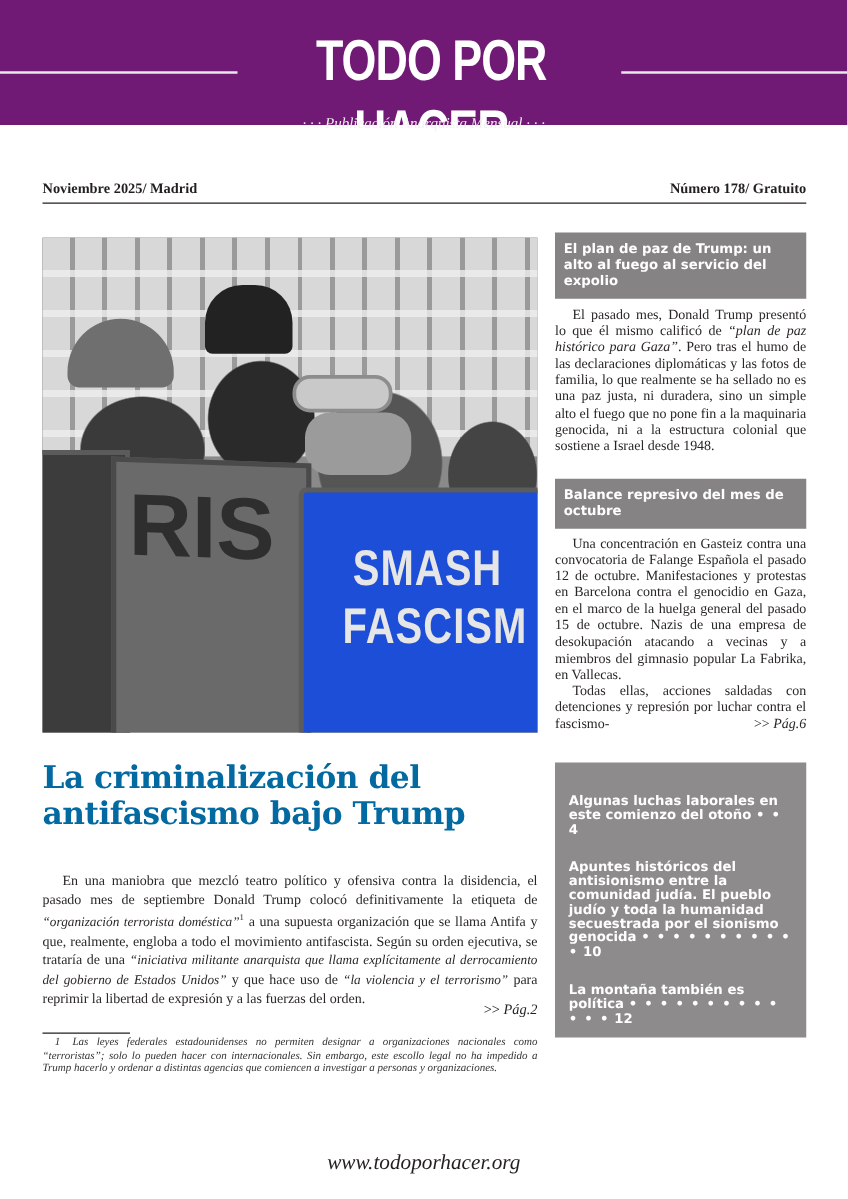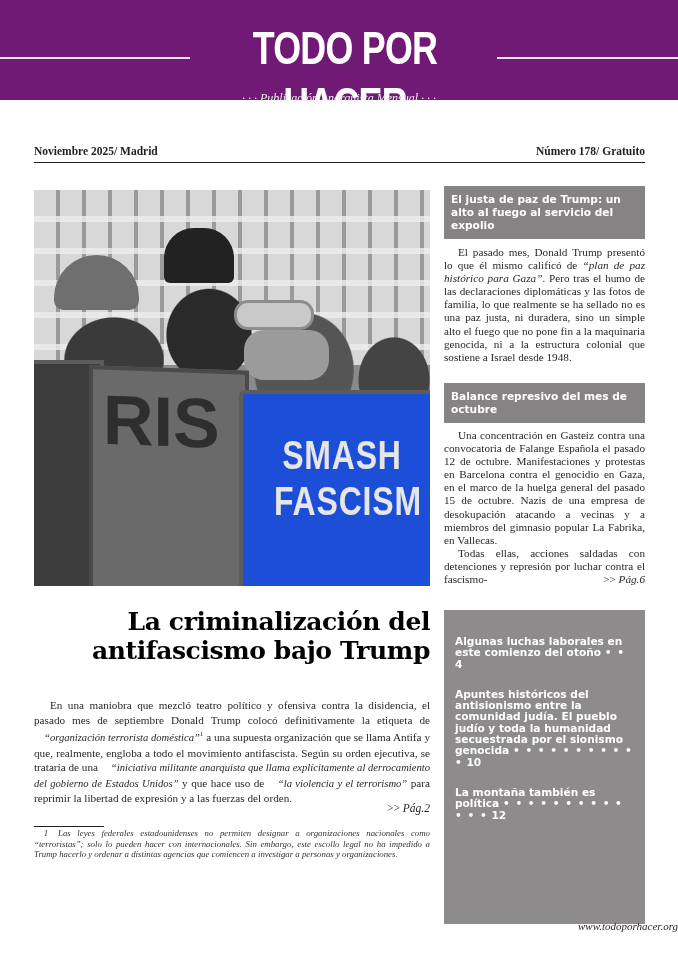--- a/index.html
+++ b/index.html
@@ -52,37 +52,37 @@
 
   
   .box-head { position: absolute; left: 444px; width: 201px; background: #858383; color: #ffffff;
     font-family: "DejaVu Sans", "Liberation Sans", sans-serif; font-weight: bold; font-size: 10.6px; line-height: 13px; padding: 7px 7px; }
   .side-text { position: absolute; left: 444px; width: 201px; font-size: 11.2px; line-height: 13.1px; text-align: justify; color: #2a2627; }
   .side-text p { text-indent: 14px; }
   .side-text .more { display: block; text-align: right; font-style: italic; }
   .side-text .more .arrows { font-style: normal; }
 
   
-  .index { position: absolute; left: 444px; top: 610px; width: 201px; height: 314px; background: #8d8b8c; padding: 26px 10px 0 11px; }
+  .index { position: absolute; left: 444px; top: 610px; width: 201px; height: 220px; background: #8d8b8c; padding: 26px 10px 0 11px; }
   .index .entry { font-family: "DejaVu Sans", "Liberation Sans", sans-serif; font-weight: bold; font-size: 10.6px; line-height: 11.3px; color: #ffffff; margin-bottom: 19px; }
   .index .entry .dots { letter-spacing: 1px; }
 
   
-  .headline { position: absolute; left: 34px; top: 607px; width: 396px; text-align: right;
-    font-family: "DejaVu Serif", "Liberation Serif", serif; font-weight: bold; font-size: 25px; line-height: 29px; color: #000000; letter-spacing: -0.4px; }
+  .headline { position: absolute; left: 34px; top: 607px; width: 396px; text-align: left;
+    font-family: "DejaVu Serif", "Liberation Serif", serif; font-weight: bold; font-size: 25px; line-height: 29px; color: #0369a1; letter-spacing: -0.4px; }
   .lead { position: absolute; left: 34px; top: 698px; width: 396px; font-size: 11.2px; line-height: 14.6px; text-align: justify; color: #2a2627; }
   .lead p { text-indent: 16px; }
-  .lead em { font-size: 10.6px; margin-left: 10px; }
+  .lead em { font-size: 10.6px; }
   .lead sup { font-size: 7px; }
   .lead-more { position: absolute; left: 34px; top: 802px; width: 396px; text-align: right; font-size: 11.5px; font-style: italic; }
   .fn-rule { position: absolute; left: 34px; top: 826px; width: 70px; height: 1px; background: #231f20; }
   .footnote { position: absolute; left: 34px; top: 828px; width: 396px; font-size: 8.8px; line-height: 10.5px; text-align: justify; color: #333; font-style: italic; }
   .footnote .num { display: inline-block; width: 24px; text-align: center; }
 
-  .url { position: absolute; left: 0; top: 920px; width: 678px; text-align: right; font-style: italic; font-size: 11px; color: #231f20; }
+  .url { position: absolute; left: 0; top: 920px; width: 678px; text-align: center; font-style: italic; font-size: 17px; color: #231f20; }
 </style>
 </head>
 <body>
 
 <header class="masthead">
   <div class="rule left"></div>
   <h1 class="title">TODO POR HACER</h1>
   <div class="rule right"></div>
   <div class="subtitle">· · · Publicación Anarquista Mensual · · ·</div>
 </header>
@@ -105,21 +105,21 @@
     <span class="graffiti">RIS</span>
   </div>
   <div class="shield3">
     <div class="graffiti">
       <div>SMASH</div>
       <div>FASCISM</div>
     </div>
   </div>
 </div>
 
-<div class="box-head" style="top:186px;">El justa de paz de Trump: un alto al fuego al servicio del expolio</div>
+<div class="box-head" style="top:186px;">El plan de paz de Trump: un alto al fuego al servicio del expolio</div>
 <div class="side-text" style="top:246px;">
   <p><span>El pasado mes, Donald Trump presentó lo que él mismo calificó de </span><em>“plan de paz histórico para Gaza”</em><span>. Pero tras el humo de las declaraciones diplomáticas y las fotos de familia, lo que realmente se ha sellado no es una paz justa, ni duradera, sino un simple alto el fuego que no pone fin a la maquinaria genocida, ni a la estructura colonial que sostiene a Israel desde 1948.</span></p>
 </div>
 
 <div class="box-head" style="top:383px;">Balance represivo del mes de octubre</div>
 <div class="side-text" style="top:429px;">
   <p>Una concentración en Gasteiz contra una convocatoria de Falange Española el pasado 12 de octubre. Manifestaciones y protestas en Barcelona contra el genocidio en Gaza, en el marco de la huelga general del pasado 15 de octubre. Nazis de una empresa de desokupación atacando a vecinas y a miembros del gimnasio popular La Fabrika, en Vallecas.</p>
   <p>Todas ellas, acciones saldadas con detenciones y represión por luchar contra el fascismo-</p>
   <span class="more" style="margin-top:-13px;"><span class="arrows">&gt;&gt;</span> <span>Pág.6</span></span>
 </div>

